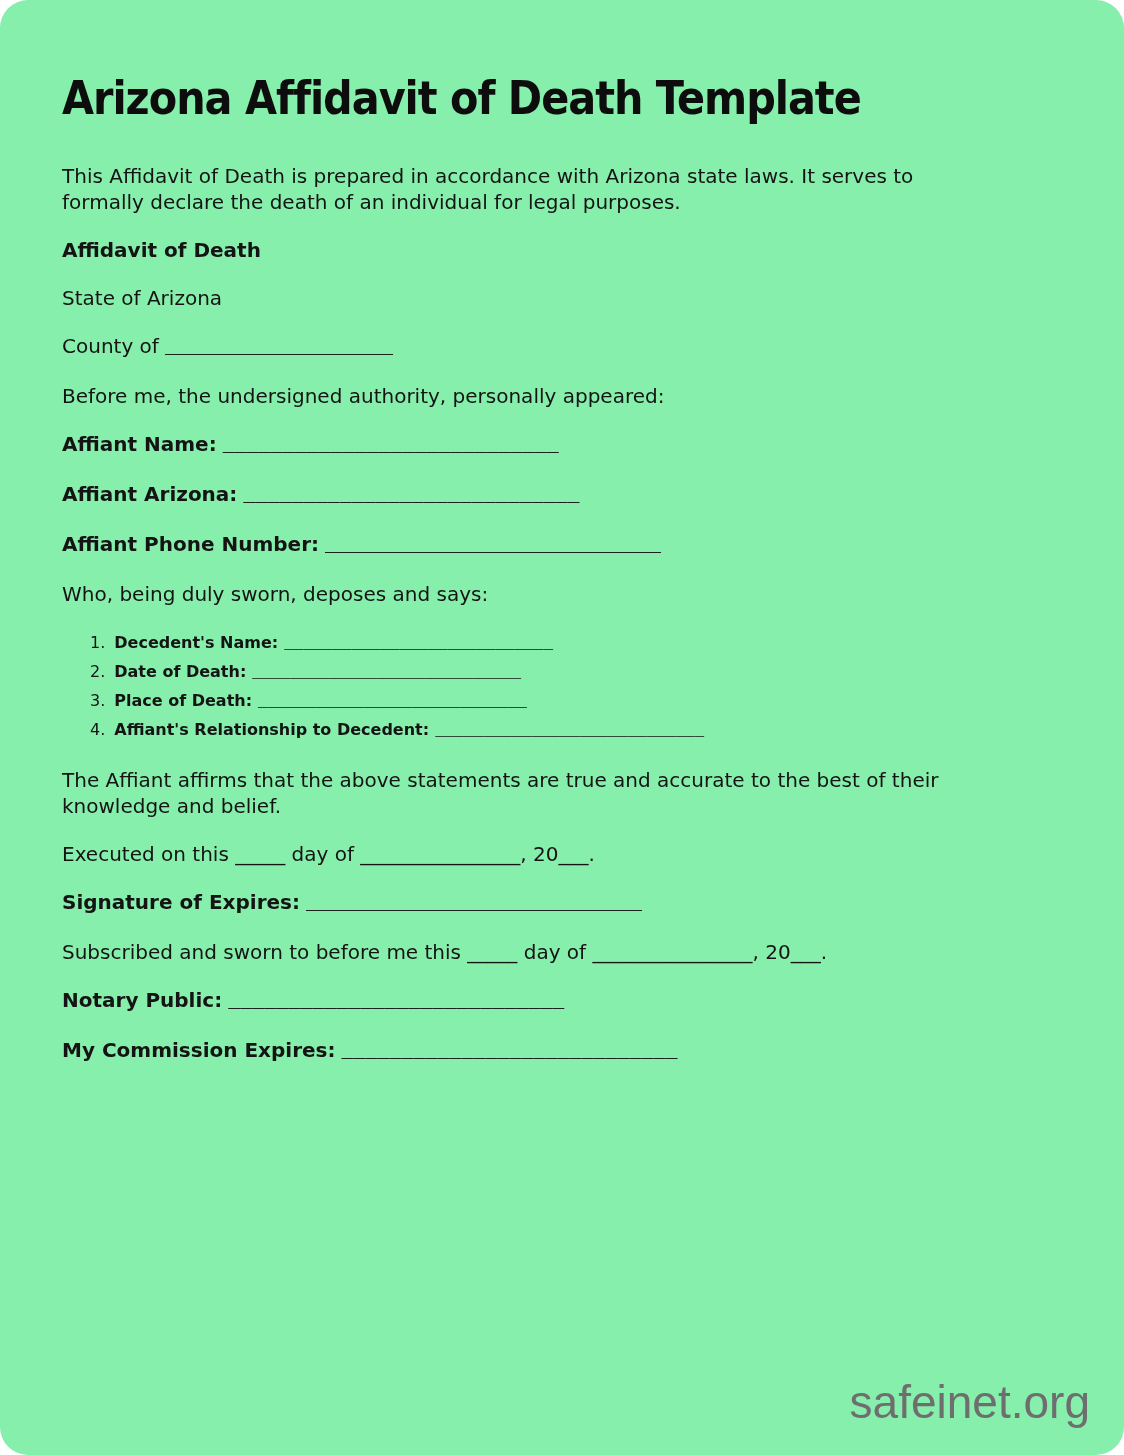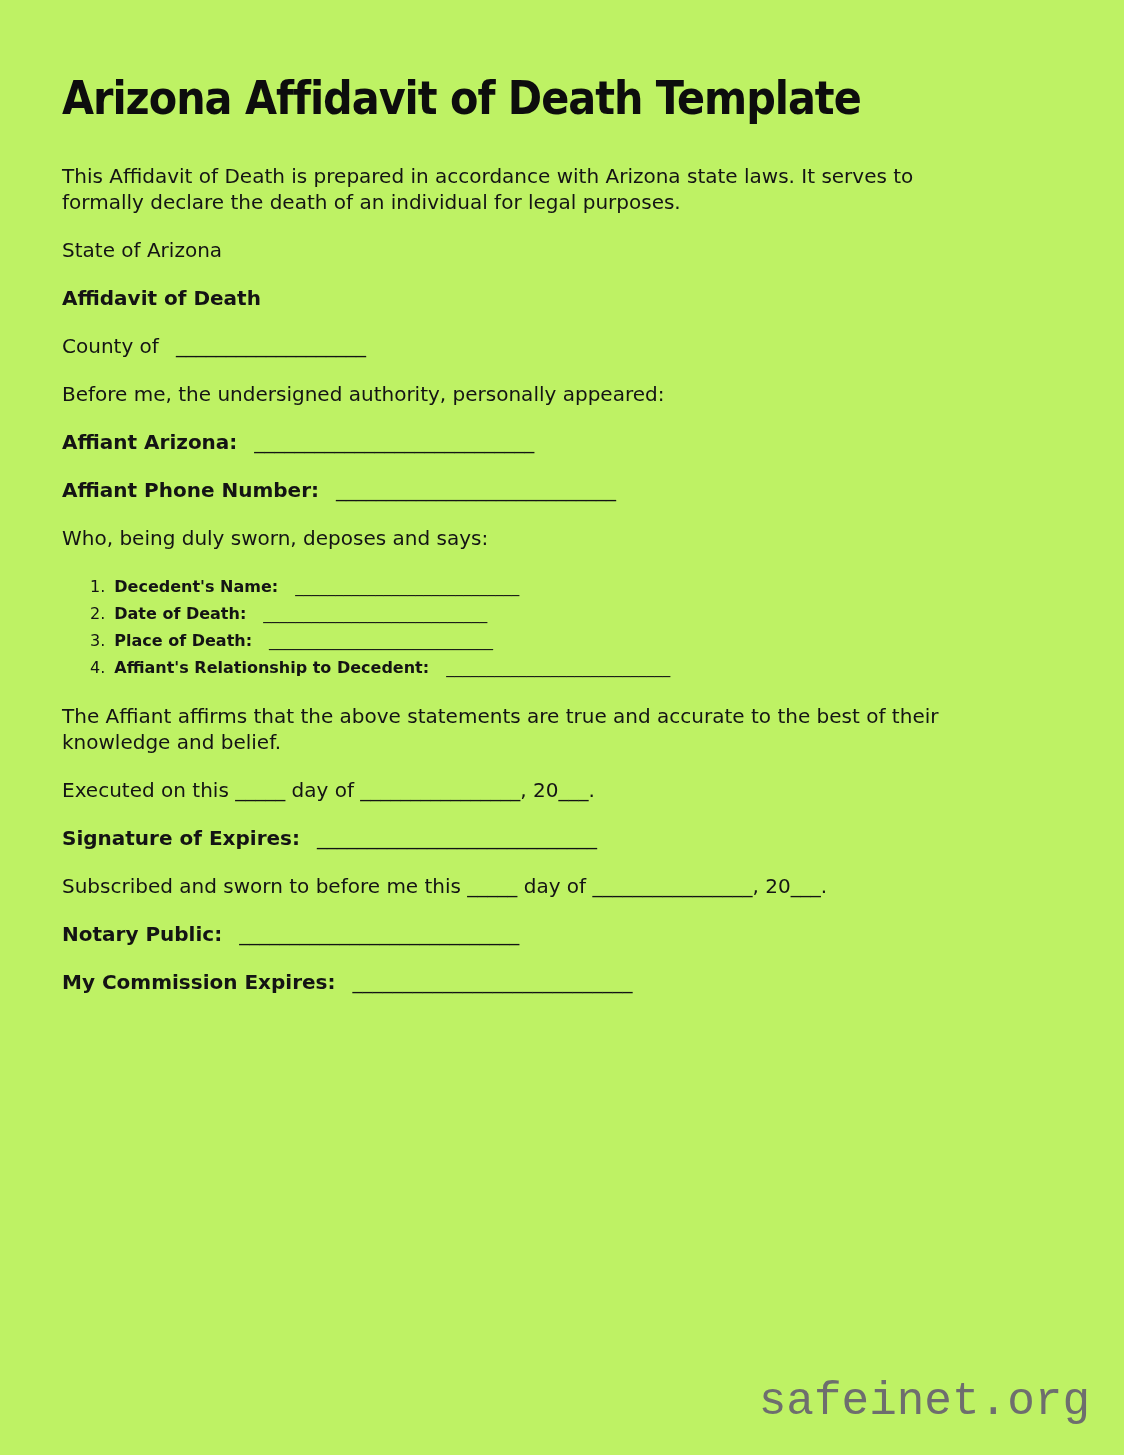--- a/index.html
+++ b/index.html
@@ -4,24 +4,25 @@
 <style>
   html, body {
     margin: 0;
     padding: 0;
     background: #ffffff;
   }
   .page {
     position: relative;
     width: 1124px;
     height: 1455px;
-    background: #bef264;
+    background: #86efac;
     color: #141414;
     font-family: "DejaVu Sans", "Liberation Sans", sans-serif;
     overflow: hidden;
+    border-radius: 28px;
   }
   .content {
     position: absolute;
     left: 62px;
     top: 72px;
     width: 1000px;
   }
   h1.title {
     margin: 0 0 38px 0;
     font-size: 46px;
@@ -36,67 +37,69 @@
     font-size: 20px;
     line-height: 26px;
   }
   p.multiline {
     white-space: pre-line;
   }
   strong.lbl {
     font-weight: bold;
   }
   span.blank {
-    margin-left: 17px;
+    margin-left: 6px;
     letter-spacing: 0;
     white-space: nowrap;
+    font-family: Liberation Mono, monospace;
   }
   ol.decl-list {
     list-style: none;
     margin: 0 0 22px 0;
     padding: 0 0 0 28px;
     font-size: 16px;
   }
   ol.decl-list li {
     line-height: 27px;
   }
   span.num {
     font-weight: normal;
     margin-right: 9px;
   }
   .watermark {
     position: absolute;
     right: 34px;
     top: 1376px;
-    font-family: Liberation Mono, monospace;
+    font-family: Liberation Sans, sans-serif;
     font-size: 46px;
     line-height: 52px;
     color: #6e6e6e;
     text-align: center;
   }
 </style>
 </head>
 <body>
 
 <div class="page">
   <div class="content">
 
     <h1 class="title">Arizona Affidavit of Death Template</h1>
 
     <p class="line multiline">This Affidavit of Death is prepared in accordance with Arizona state laws. It serves to
 formally declare the death of an individual for legal purposes.</p>
 
+    <p class="line"><strong class="lbl">Affidavit of Death</strong></p>
+
     <p class="line">State of Arizona</p>
-
-    <p class="line"><strong class="lbl">Affidavit of Death</strong></p>
 
     <p class="line"><span>County of</span><span class="blank">___________________</span></p>
 
     <p class="line">Before me, the undersigned authority, personally appeared:</p>
 
+    <p class="line"><strong class="lbl">Affiant Name:</strong><span class="blank">____________________________</span></p>
 
     <p class="line"><strong class="lbl">Affiant Arizona:</strong><span class="blank">____________________________</span></p>
 
     <p class="line"><strong class="lbl">Affiant Phone Number:</strong><span class="blank">____________________________</span></p>
 
     <p class="line">Who, being duly sworn, deposes and says:</p>
 
     <ol class="decl-list">
       <li><span class="num">1.</span><strong class="lbl">Decedent's Name:</strong><span class="blank">____________________________</span></li>
       <li><span class="num">2.</span><strong class="lbl">Date of Death:</strong><span class="blank">____________________________</span></li>

